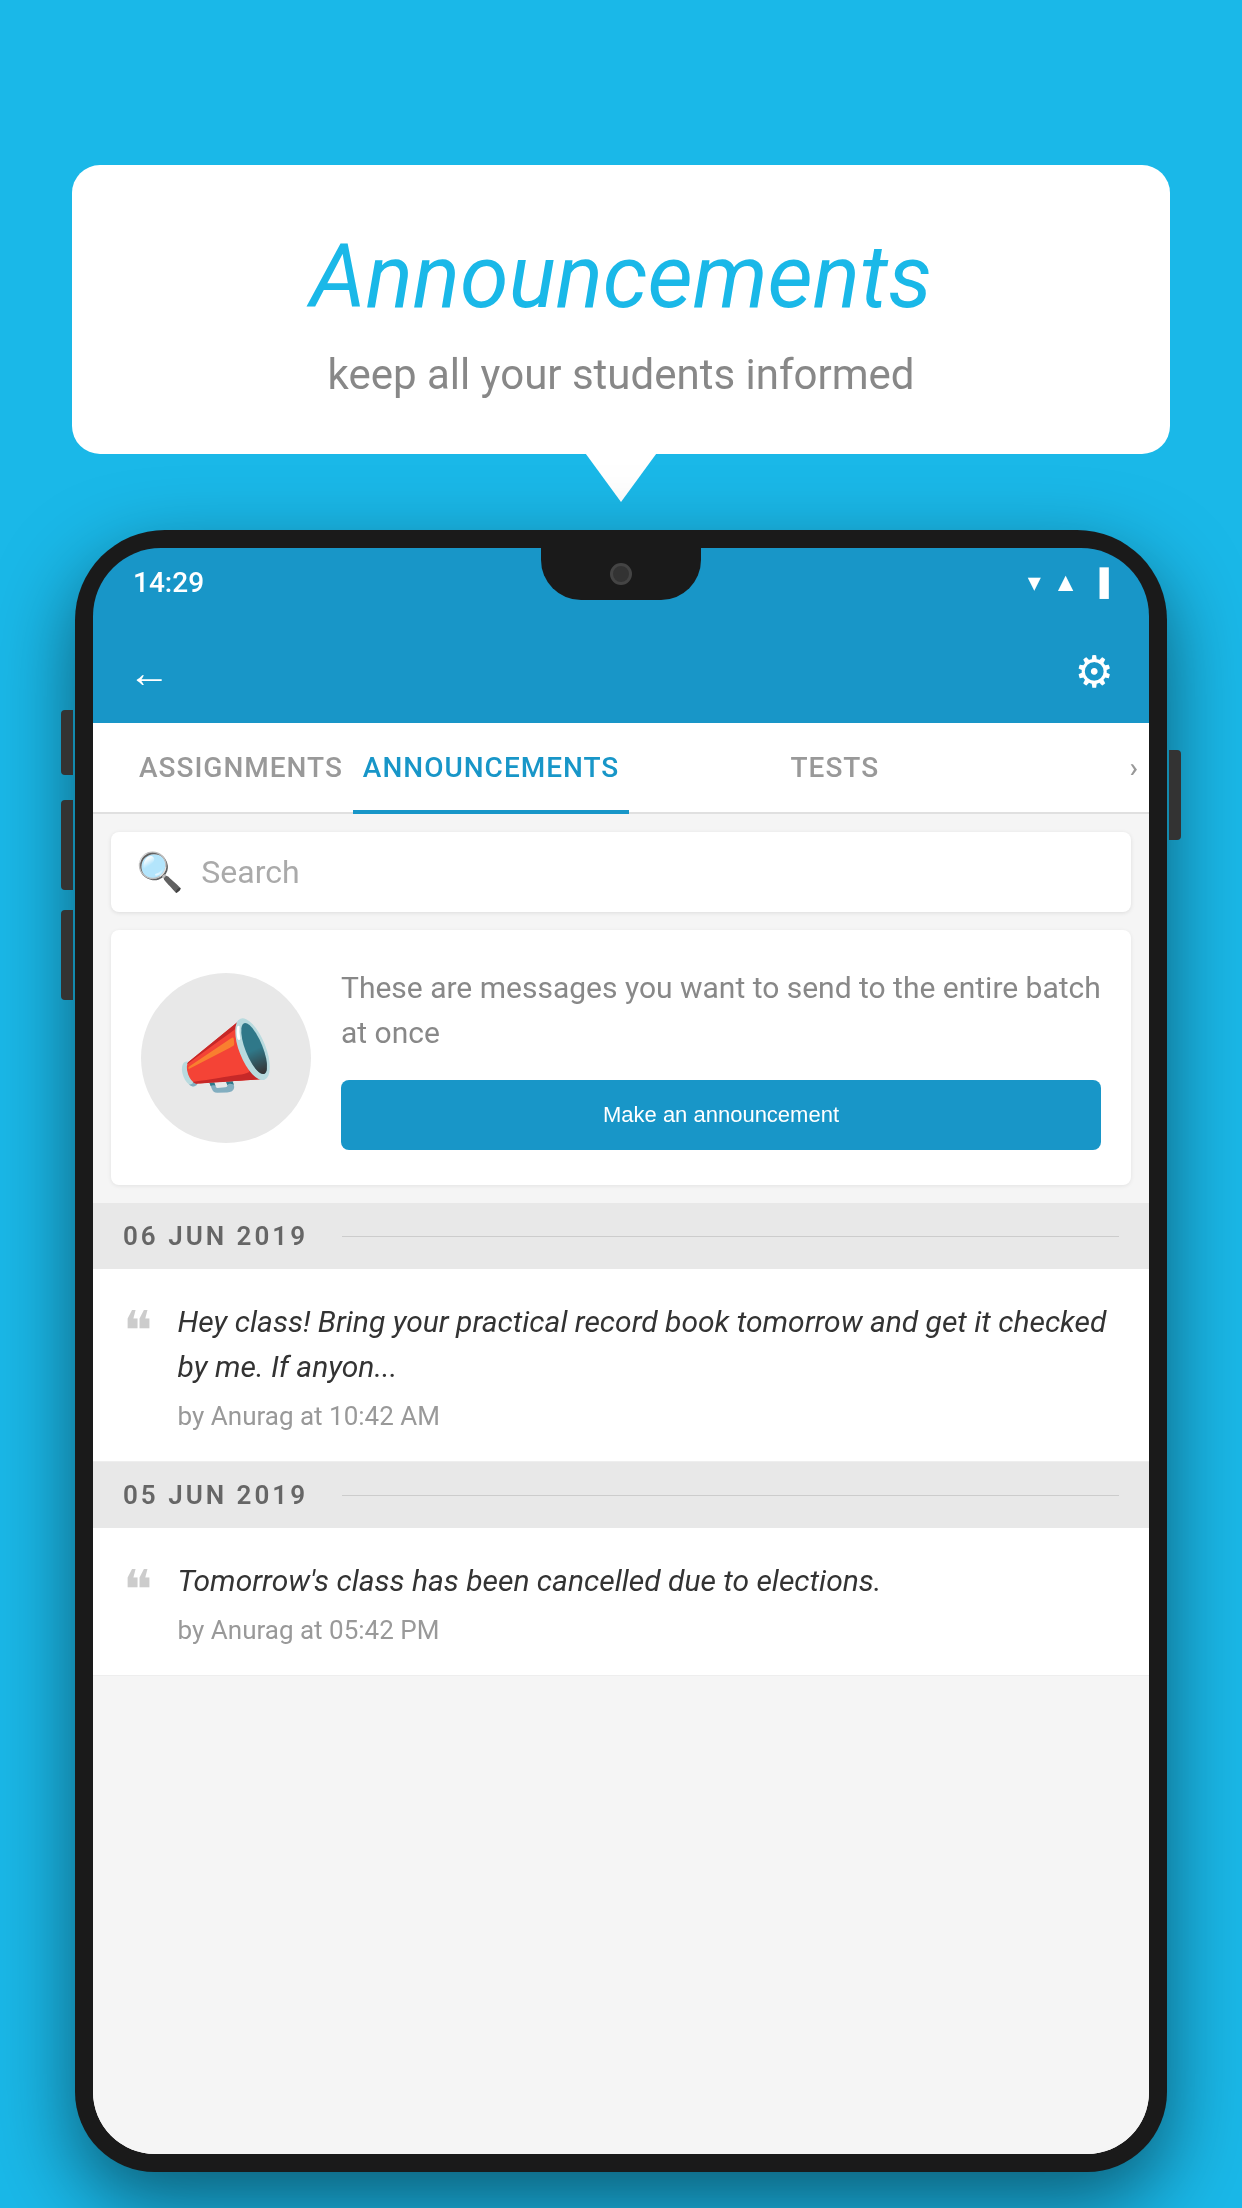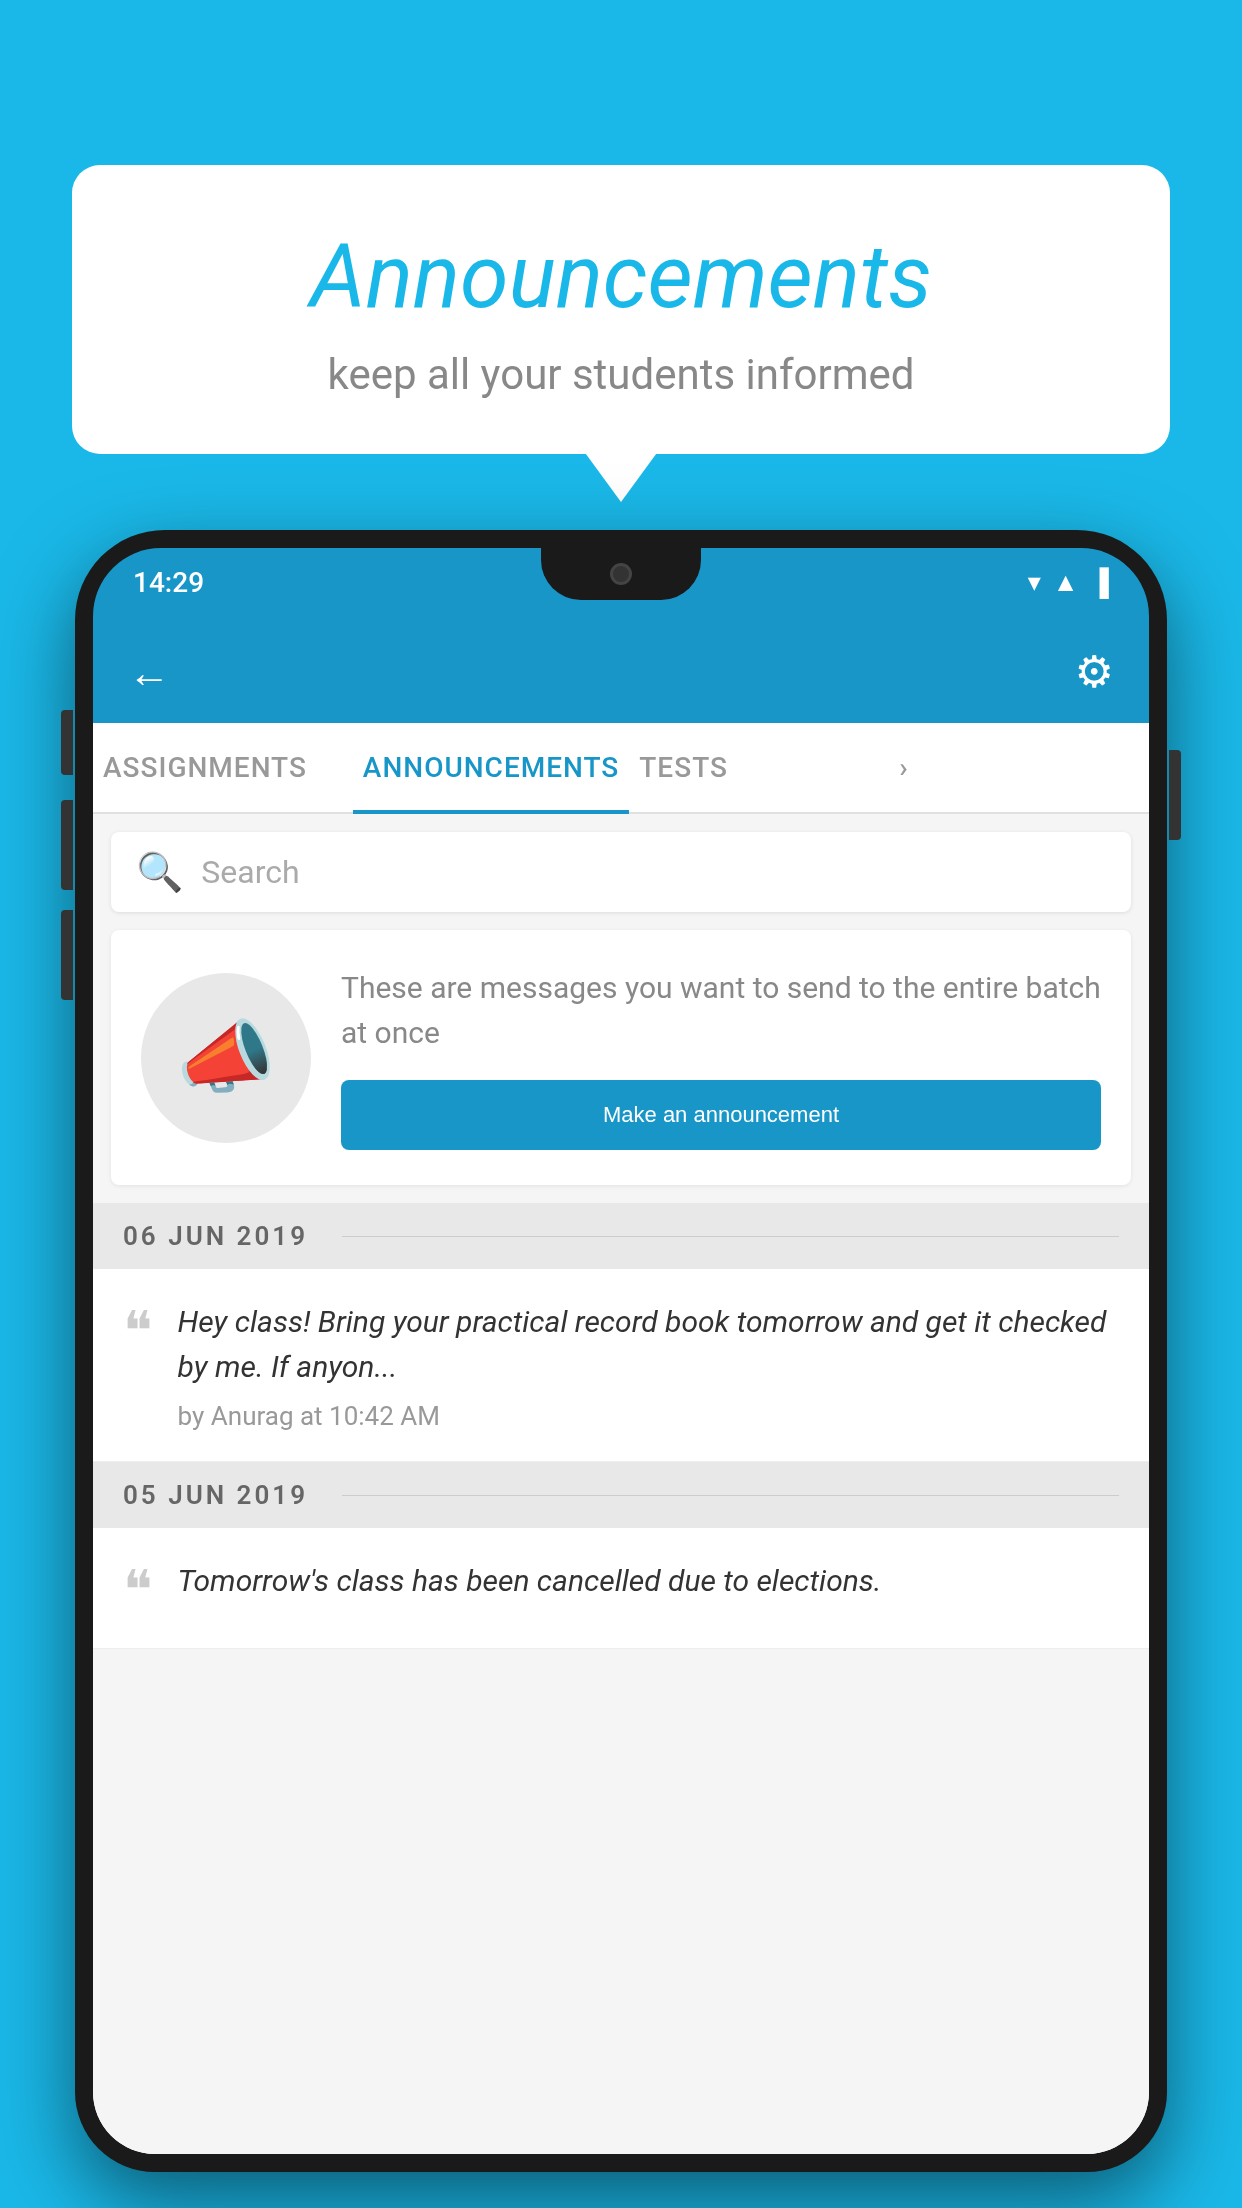--- a/index.html
+++ b/index.html
@@ -175,21 +175,21 @@
     
     .tabs {
       background: white;
       display: flex;
       border-bottom: 2px solid #e0e0e0;
       flex-shrink: 0;
     }
 
     .tab {
       flex: 1;
-      text-align: left;
+      text-align: right;
       padding: 28px 10px;
       font-size: 28px;
       font-weight: 500;
       color: #999;
       letter-spacing: 1px;
       cursor: pointer;
       position: relative;
     }
 
     .tab.active {
@@ -469,19 +469,20 @@
 
         <div class="date-separator">
           <span class="date-separator-text">05  JUN  2019</span>
           <div class="date-separator-line"></div>
         </div>
 
         <div class="announcement-item">
           <span class="quote-icon">❝</span>
           <div class="announcement-content">
             <div class="announcement-text">Tomorrow's class has been cancelled due to elections.</div>
+            <div class="announcement-meta">by Anurag at 05:42 PM</div>
           </div>
         </div>
 
       </div>
     </div>
   </div>
 </div>
 
 </body></html>

